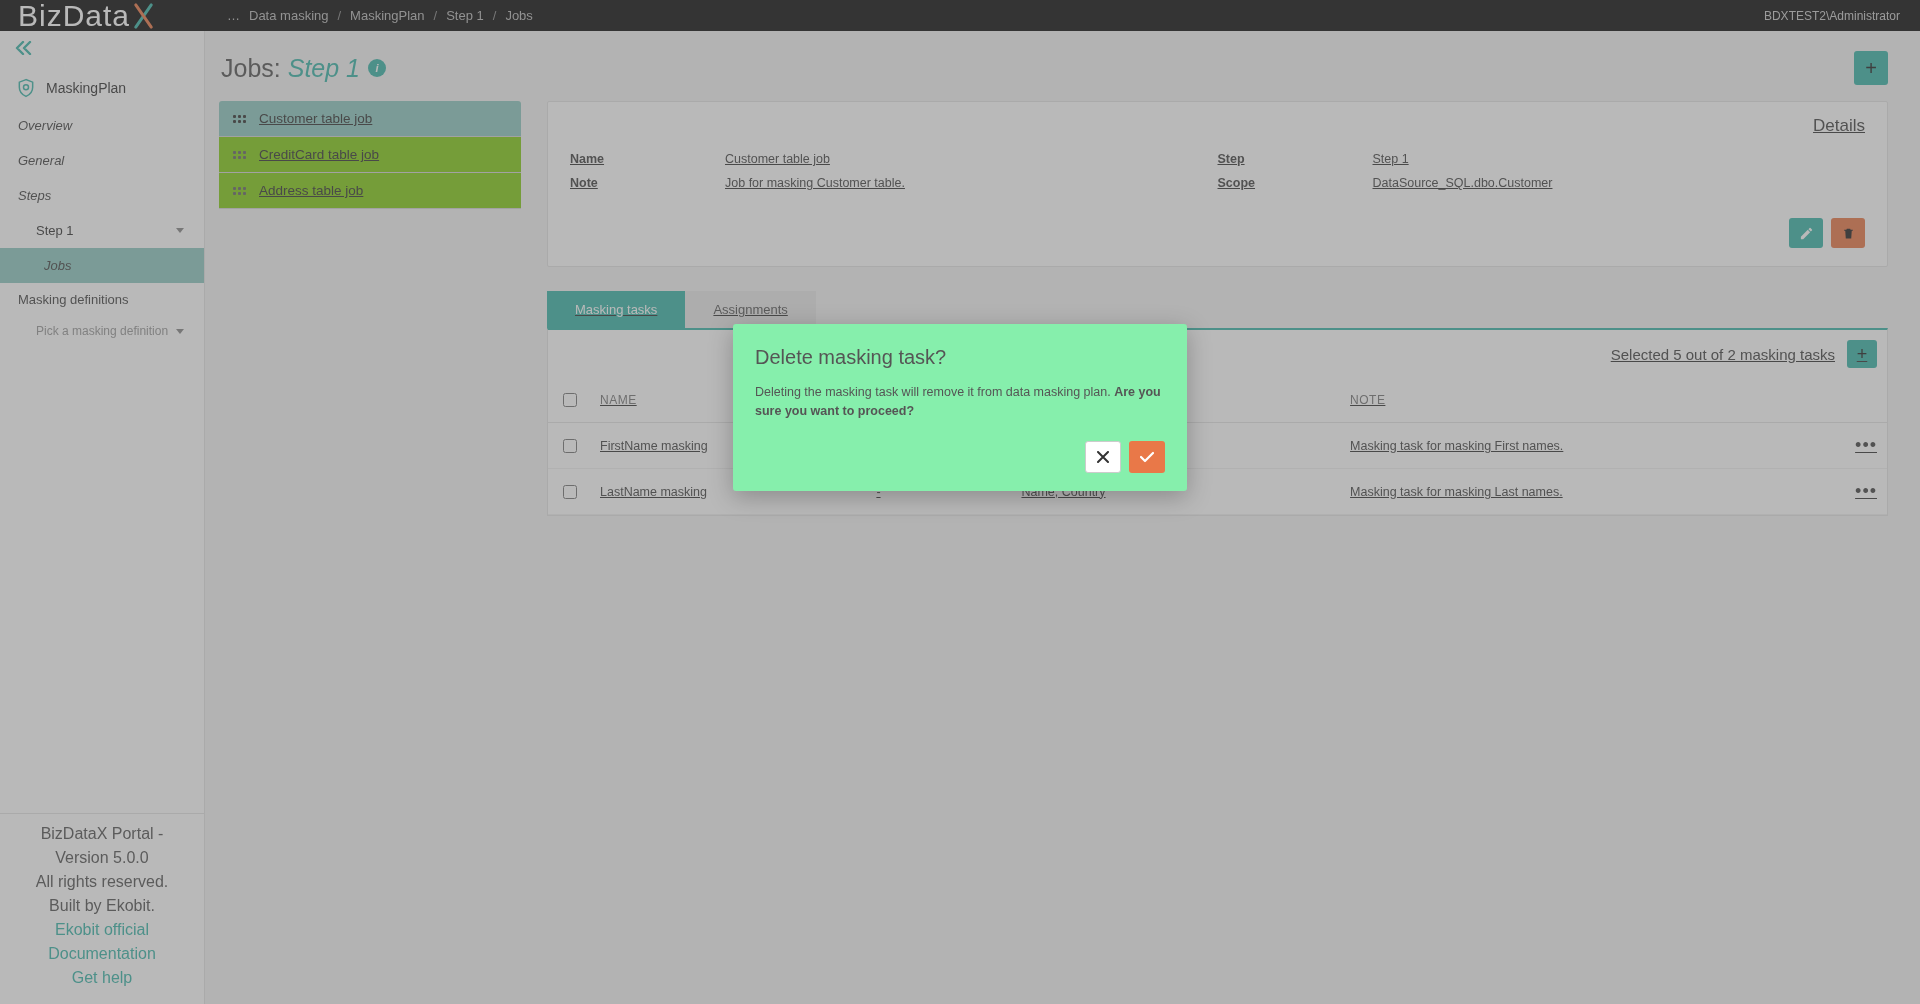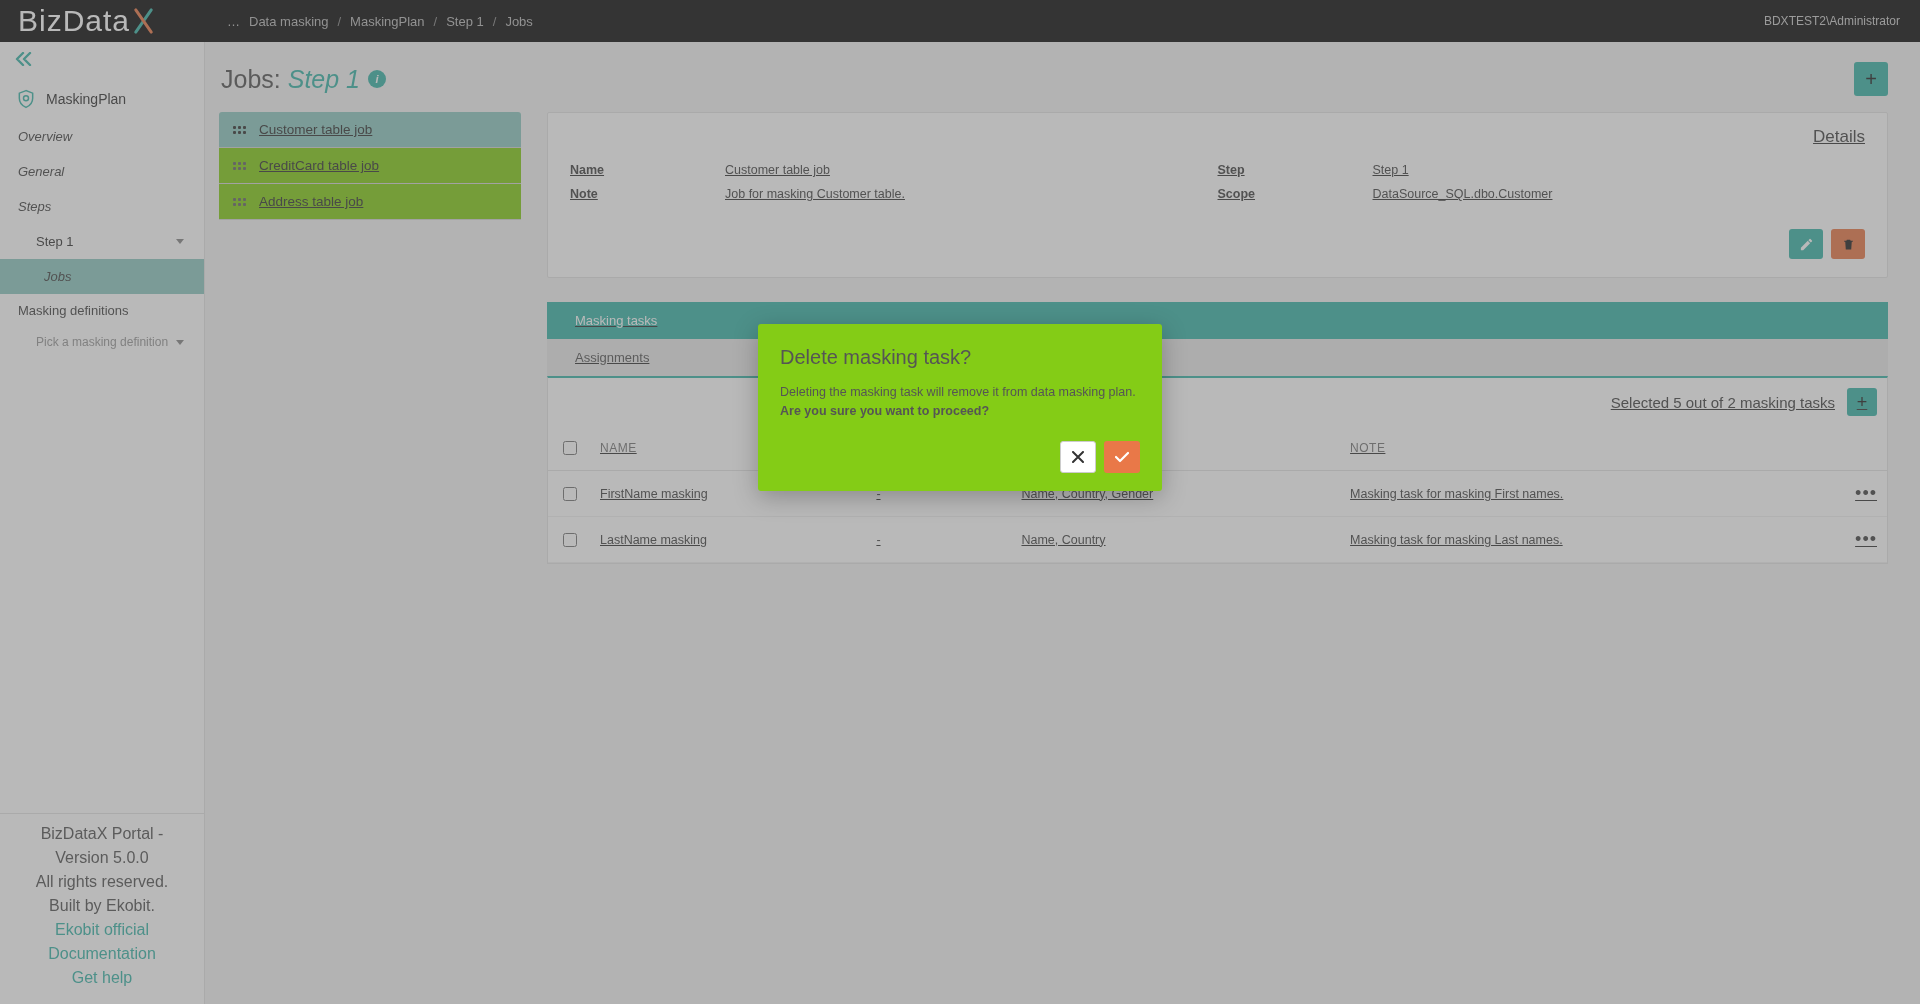--- a/index.html
+++ b/index.html
@@ -11,21 +11,21 @@
     --header-bg:#0d0d0d;
     --text:#333;
     --text-muted:#777;
     --border:#e3e3e3;
     --row-hover:#f0f0f0;
   }
   *{box-sizing:border-box;}
   body{margin:0;font-family:"Segoe UI",Arial,sans-serif;font-size:13px;color:var(--text);background:var(--bg);overflow:hidden;}
   .app{display:flex;flex-direction:column;height:1004px;width:1920px;position:relative;}
   
-  .topbar{background:var(--header-bg);color:#dcdcdc;height:42px;display:flex;align-items:center;padding:0 20px 0 0;}
+  .topbar{background:var(--header-bg);color:#dcdcdc;height:31px;display:flex;align-items:center;padding:0 20px 0 0;}
   .logo{font-size:30px;font-weight:300;letter-spacing:1px;color:#fff;padding:0 30px 0 18px;width:205px;}
   .logo .x-mark{display:inline-block;position:relative;width:26px;height:26px;vertical-align:-3px;margin-left:1px;}
   .logo .x-mark::before,.logo .x-mark::after{content:"";position:absolute;left:11px;top:-2px;width:3px;height:30px;border-radius:2px;}
   .logo .x-mark::before{background:var(--teal);transform:rotate(35deg);}
   .logo .x-mark::after{background:var(--orange);transform:rotate(-35deg);}
   .breadcrumbs{display:flex;align-items:center;gap:9px;color:#b8b8b8;font-size:13px;padding-left:22px;}
   .bc-sep{color:#888;}
   .breadcrumbs span{white-space:nowrap;}
   .user-area{margin-left:auto;font-size:12px;color:#c9c9c9;}
   
@@ -64,42 +64,42 @@
   .details{flex:1;background:#fff;border:1px solid var(--border);border-radius:2px;padding:14px 22px 18px;}
   .details h2{font-size:17px;font-weight:400;margin:0 0 16px 16px;color:#444;text-align:right;}
   .kv-grid{display:grid;grid-template-columns:155px 1fr 155px 1fr;row-gap:10px;font-size:12.5px;color:#444;}
   .kv-grid .k{font-weight:600;}
   .card-actions{display:flex;justify-content:flex-end;gap:8px;margin-top:28px;}
   .icon-btn{width:34px;height:30px;border-radius:3px;display:flex;align-items:center;justify-content:center;cursor:pointer;}
   .icon-btn.edit{background:var(--teal);color:#fff;}
   .icon-btn.delete{background:var(--orange);color:#222;}
   
   .tabs-wrap{margin-top:24px;}
-  .tabs{display:flex;flex-direction:column;}
+  .tabs{display:flex;}
   .tab{padding:11px 28px;font-size:13px;cursor:pointer;background:#eaeaea;color:#555;}
   .tab.active{background:var(--teal);color:#fff;}
   .tab-panel{background:#fff;border:1px solid var(--border);border-top:2px solid var(--teal);}
   .panel-header{display:flex;align-items:center;justify-content:flex-end;gap:12px;padding:10px 10px;}
   .panel-header .sel-text{font-size:15px;color:#444;}
   .panel-header .small-add{width:30px;height:28px;background:var(--teal);display:flex;align-items:center;justify-content:center;border-radius:3px;font-size:18px;color:#222;cursor:pointer;}
   table.tasks{width:100%;border-collapse:collapse;font-size:12.5px;}
   table.tasks th{text-align:left;font-weight:500;color:#777;padding:12px 10px;border-bottom:1px solid var(--border);letter-spacing:0.5px;font-size:12px;}
   table.tasks td{padding:12px 10px;border-bottom:1px solid #f0f0f0;color:#444;}
   table.tasks .cb{width:42px;text-align:center;}
   .row-menu{color:#888;cursor:pointer;text-align:right;font-size:18px;letter-spacing:1px;padding-right:12px;}
   input[type=checkbox]{width:14px;height:14px;}
   
   .pagination{display:flex;align-items:center;justify-content:flex-end;gap:20px;padding:10px 20px;font-size:12px;color:#777;}
   .pagination .pp{display:flex;align-items:center;gap:8px;}
   .pagination select{border:none;border-bottom:1px solid #aaa;background:transparent;font-size:12px;width:42px;}
   .pag-nav{display:flex;gap:10px;}
   .pag-nav span{cursor:pointer;color:#999;padding:2px;}
   
   .overlay{position:absolute;inset:0;background:rgba(100,100,100,0.45);display:flex;align-items:flex-start;justify-content:center;}
-  .modal{background:#84cc16;border-radius:3px;box-shadow:0 6px 24px rgba(0,0,0,0.25);width:404px;margin-top:324px;padding:22px 22px 18px;}
+  .modal{background:#86efac;border-radius:3px;box-shadow:0 6px 24px rgba(0,0,0,0.25);width:454px;margin-top:324px;padding:22px 22px 18px;}
   .modal h3{margin:0 0 14px 0;font-size:20px;font-weight:400;color:#555;}
   .modal p{margin:0 0 20px 0;font-size:12.5px;color:#555;line-height:1.5;}
   .modal-actions{display:flex;justify-content:flex-end;gap:8px;}
   .btn{width:36px;height:32px;border-radius:3px;display:flex;align-items:center;justify-content:center;cursor:pointer;font-size:14px;}
   .btn.cancel{background:#fff;border:1px solid #ccc;color:#333;}
   .btn.confirm{background:var(--orange);color:#fff;}
   .chev{width:0;height:0;border-left:4px solid transparent;border-right:4px solid transparent;border-top:5px solid #888;}
 </style>
 </head>
 <body>

